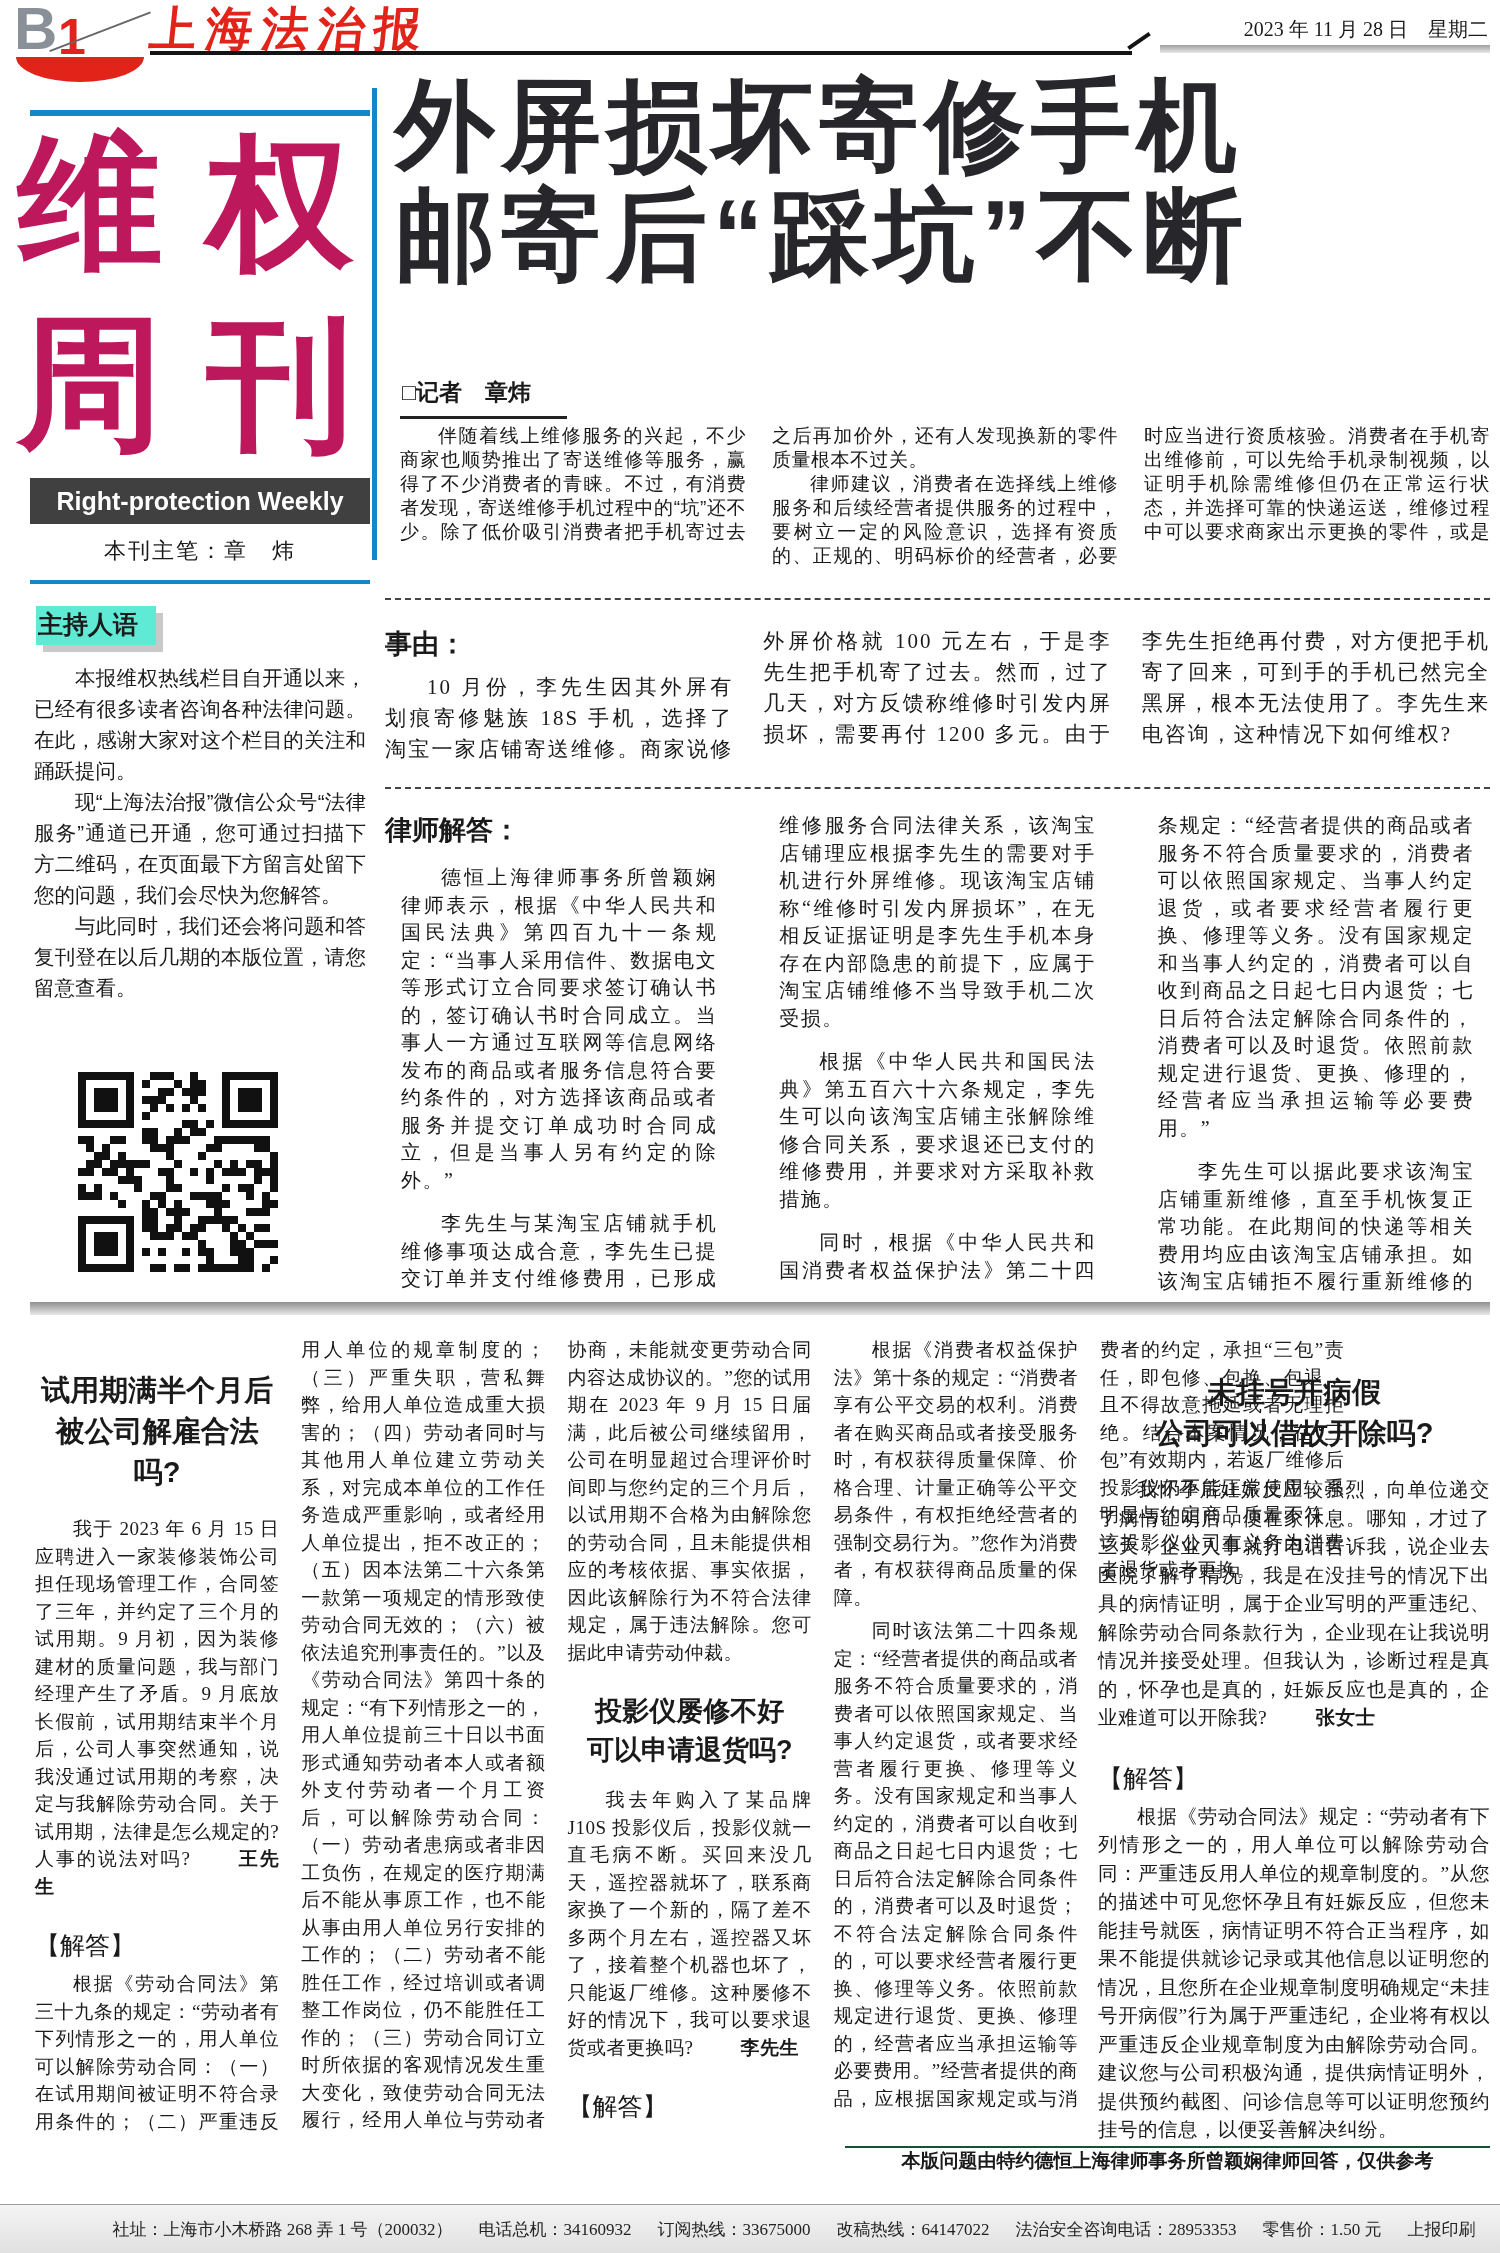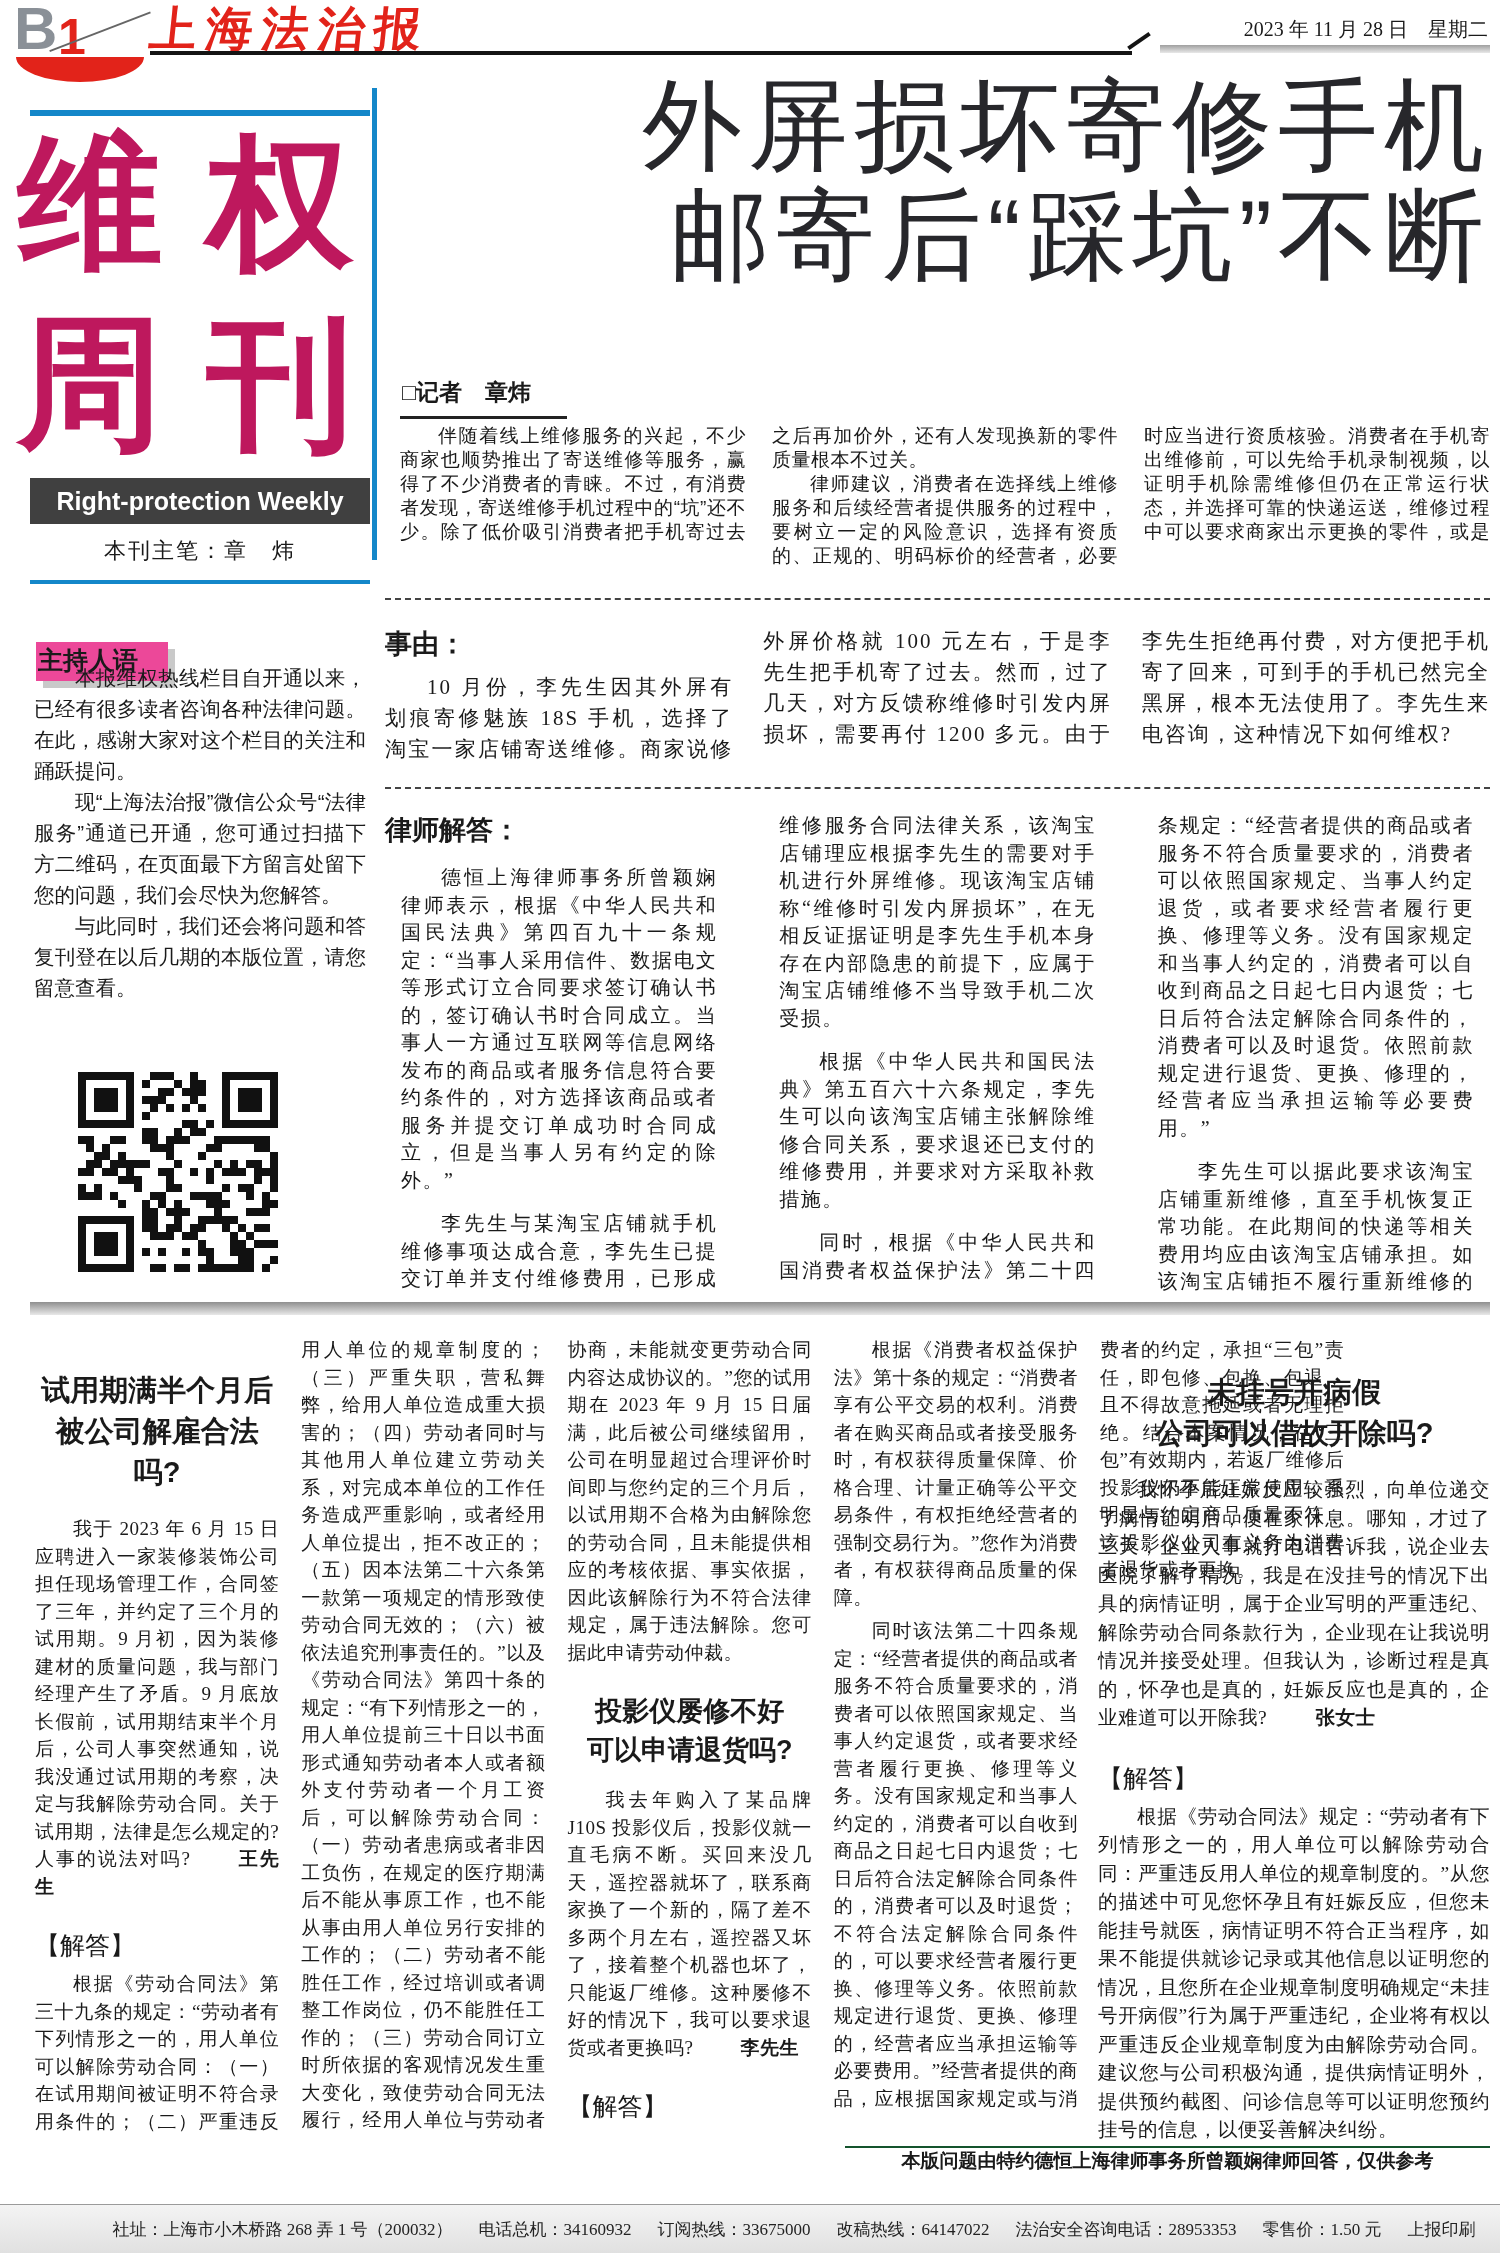--- a/index.html
+++ b/index.html
@@ -26,30 +26,30 @@
   
   .sb-rule{left:30px;width:340px;background:#1487c9;}
   #sb-rule-top{top:110px;height:6px;}
   #sb-rule-bottom{top:580px;height:4px;}
   #sb-title{left:17px;top:112px;width:340px;color:#be185d;font-weight:900;
             font-size:146px;line-height:181px;letter-spacing:44px;white-space:nowrap;}
   #sb-band{left:30px;top:478px;width:340px;height:46px;background:#404040;color:#fff;
            font-weight:700;font-size:25px;text-align:center;line-height:46px;}
   #sb-writer{left:30px;top:536px;width:340px;text-align:center;font-size:22px;letter-spacing:2px;}
   #host-title-wrap{left:36px;top:606px;}
-  #host-title{display:inline-block;font-size:25px;font-weight:700;background:#ec4899;
-              padding:2px 30px 4px 2px;box-shadow:7px 7px 0 #c9c9c9;margin-top:36px;}
+  #host-title{display:inline-block;font-size:25px;font-weight:700;background:#5eead4;
+              padding:2px 18px 4px 2px;box-shadow:7px 7px 0 #c9c9c9;}
   #host-text{left:34px;top:662px;width:332px;font-size:20.5px;line-height:31px;text-align:justify;}
   #host-text p{margin:0;text-indent:2em;}
   #qr{left:72px;top:1066px;width:212px;height:212px;}
 
   #blue-divider{left:372px;top:88px;width:5px;height:472px;background:#1487c9;}
 
   
-  #headline{left:395px;top:70px;width:1095px;text-align:right;font-weight:400;color:#27272b;
+  #headline{left:395px;top:70px;width:1095px;text-align:left;font-weight:700;color:#27272b;
             font-size:100px;line-height:110px;letter-spacing:6px;}
   #byline-wrap{left:400px;top:364px;}
   #byline{display:inline-block;border-bottom:3px solid #222;padding:0 36px 8px 2px;
           font-size:23px;font-weight:700;margin-top:13px;}
   #intro{left:400px;top:424px;width:1090px;height:152px;column-count:3;column-gap:26px;
          font-size:19px;line-height:24px;text-align:justify;letter-spacing:0.5px;}
   #intro p{margin:0;text-indent:2em;}
 
   #incident{left:385px;top:598px;width:1105px;padding:26px 0 22px;
             border-top:2px dashed #444;border-bottom:2px dashed #444;

